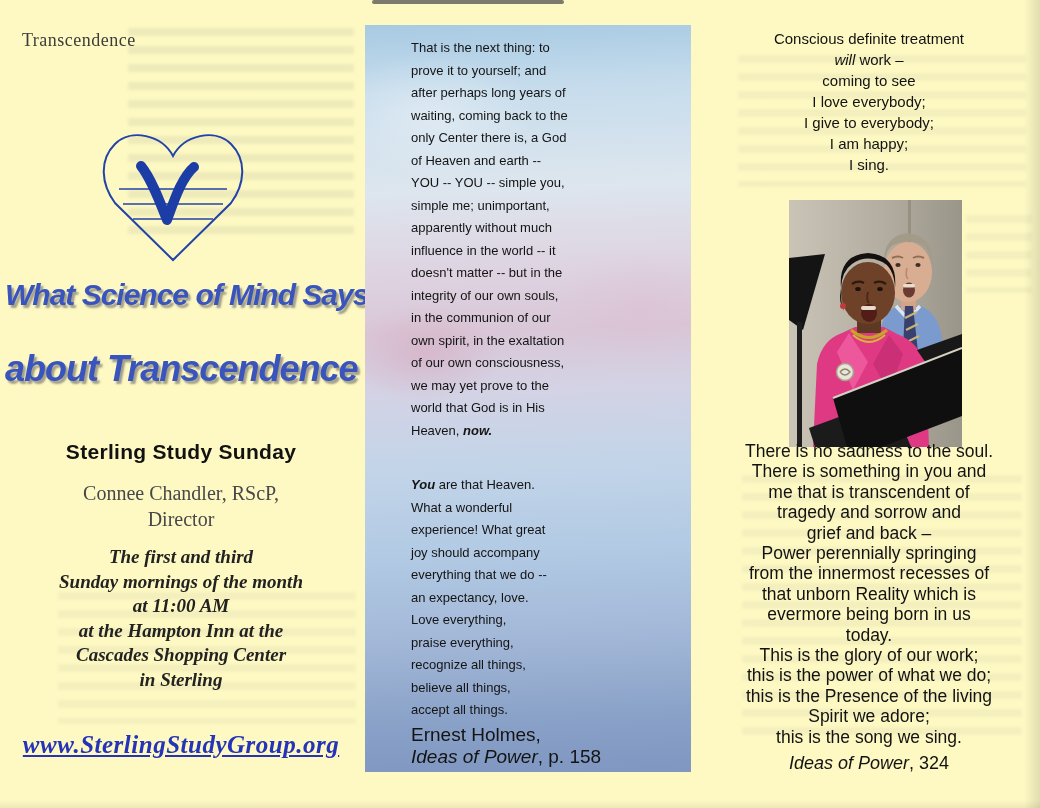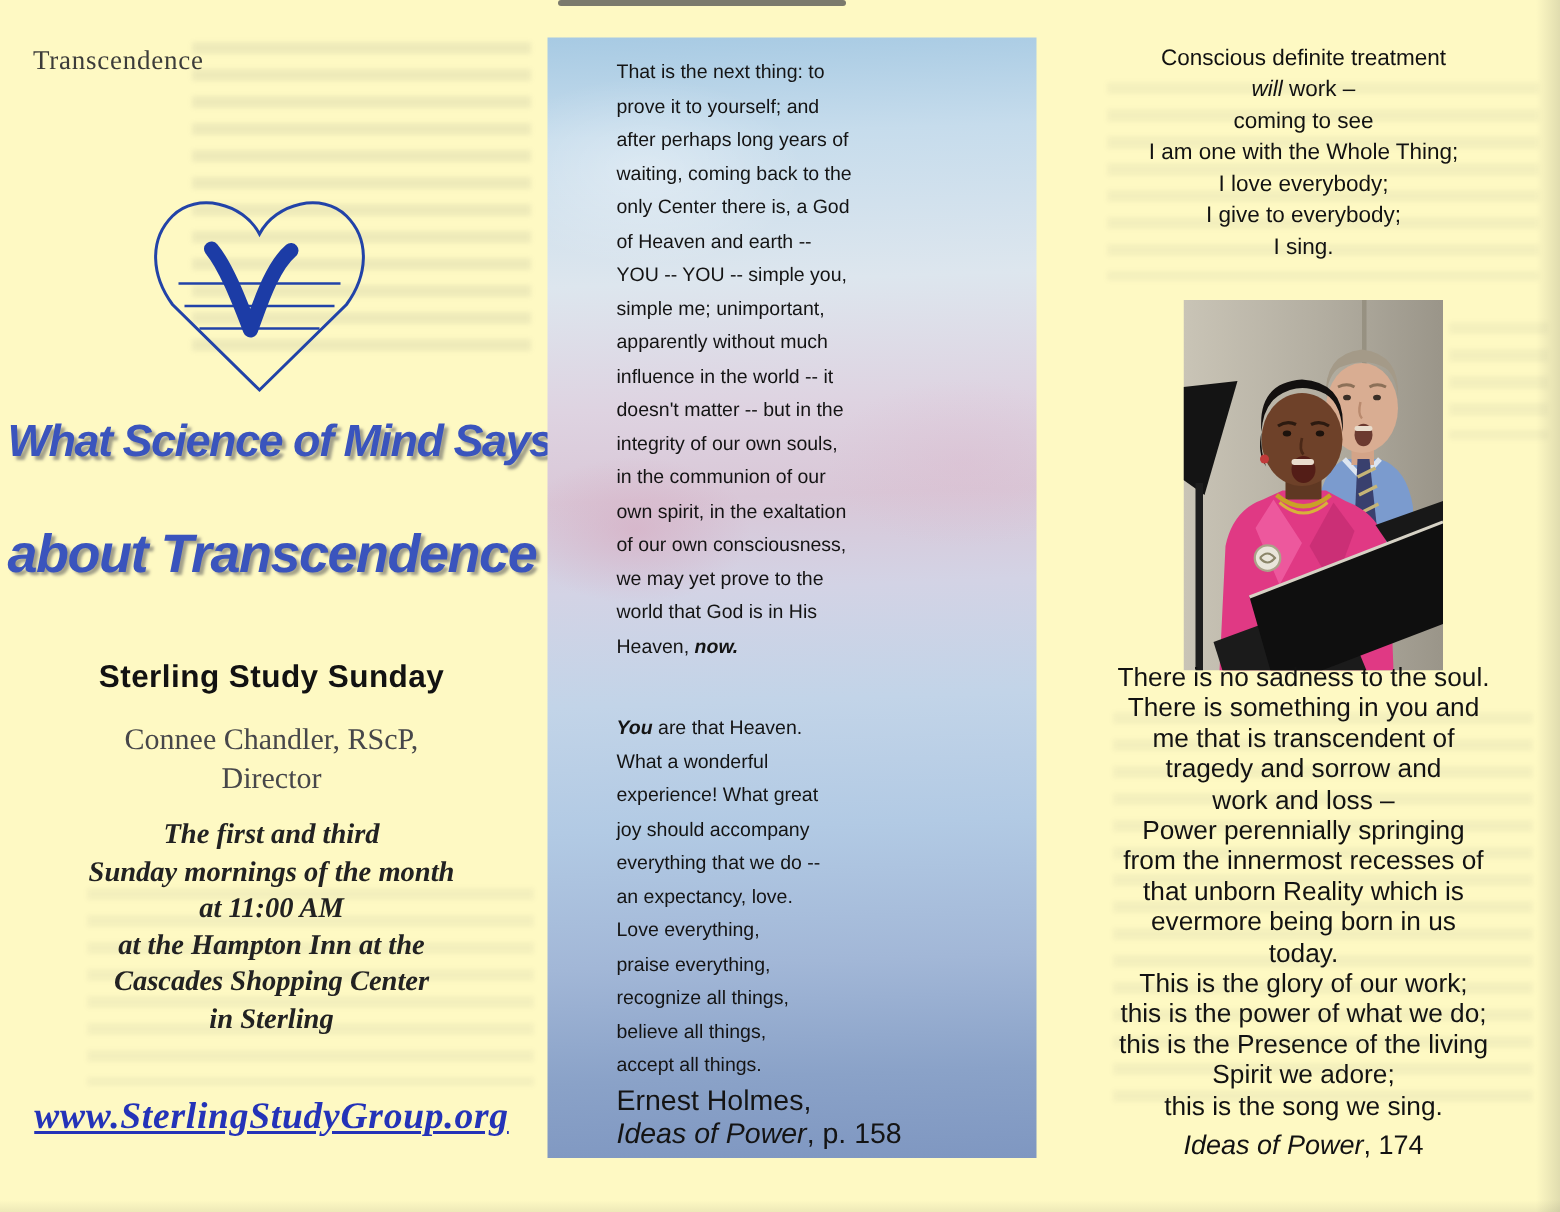--- a/index.html
+++ b/index.html
@@ -143,23 +143,23 @@
       <div><span class="work">Ideas of Power</span><span>, p. 158</span></div>
     </div>
   </div>
 
   <div class="right-col">
 
     <div class="poem-1">
       <div>Conscious definite treatment</div>
       <div><span class="it">will</span><span> work –</span></div>
       <div>coming to see</div>
-      <div>I am one with the Whole Thing;</div>
       <div>I love everybody;</div>
       <div>I give to everybody;</div>
+      <div>I am happy;</div>
       <div>I sing.</div>
     </div>
 
     <svg class="photo" viewBox="0 0 173 247">
       <defs>
         <linearGradient id="pbg" x1="0" y1="0" x2="1" y2="0">
           <stop offset="0" stop-color="#c9c4b6"></stop>
           <stop offset="0.55" stop-color="#b2ada0"></stop>
           <stop offset="1" stop-color="#9a9589"></stop>
         </linearGradient>
@@ -212,29 +212,29 @@
         <path d="M0 58 L36 54 L14 130 L0 120 Z" fill="#141414"></path>
         <rect x="8" y="122" width="5" height="125" fill="#1d1d1d"></rect>
       </g>
     </svg>
 
     <div class="poem-2">
       <div>There is no sadness to the soul.</div>
       <div>There is something in you and</div>
       <div>me that is transcendent of</div>
       <div>tragedy and sorrow and</div>
-      <div>work and loss –</div>
+      <div>grief and back –</div>
       <div>Power perennially springing</div>
       <div>from the innermost recesses of</div>
       <div>that unborn Reality which is</div>
       <div>evermore being born in us</div>
       <div>today.</div>
       <div>This is the glory of our work;</div>
       <div>this is the power of what we do;</div>
       <div>this is the Presence of the living</div>
       <div>Spirit we adore;</div>
       <div>this is the song we sing.</div>
     </div>
 
-    <div class="citation-2"><span class="work">Ideas of Power</span><span>, 174</span></div>
+    <div class="citation-2"><span class="work">Ideas of Power</span><span>, 324</span></div>
 
   </div>
 </div>
 
 </body></html>

